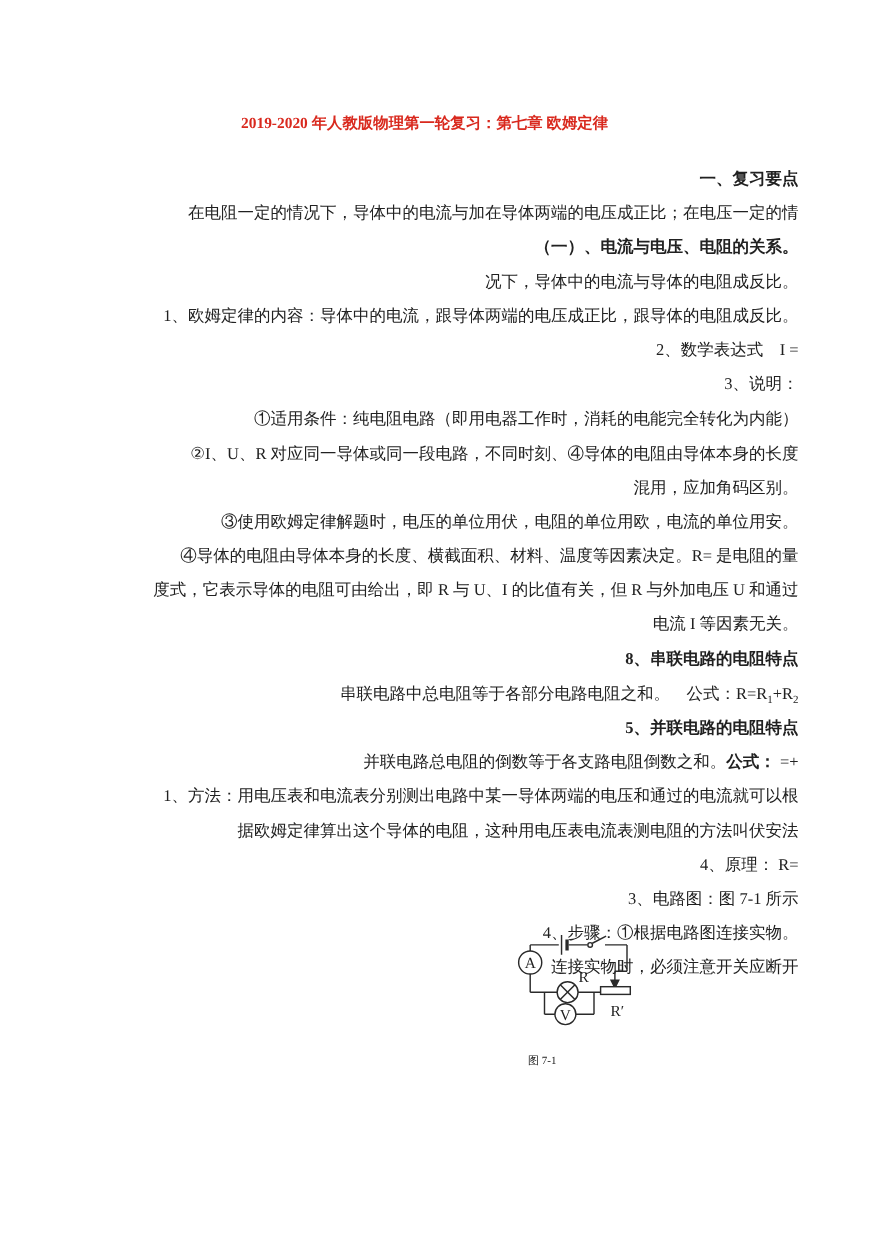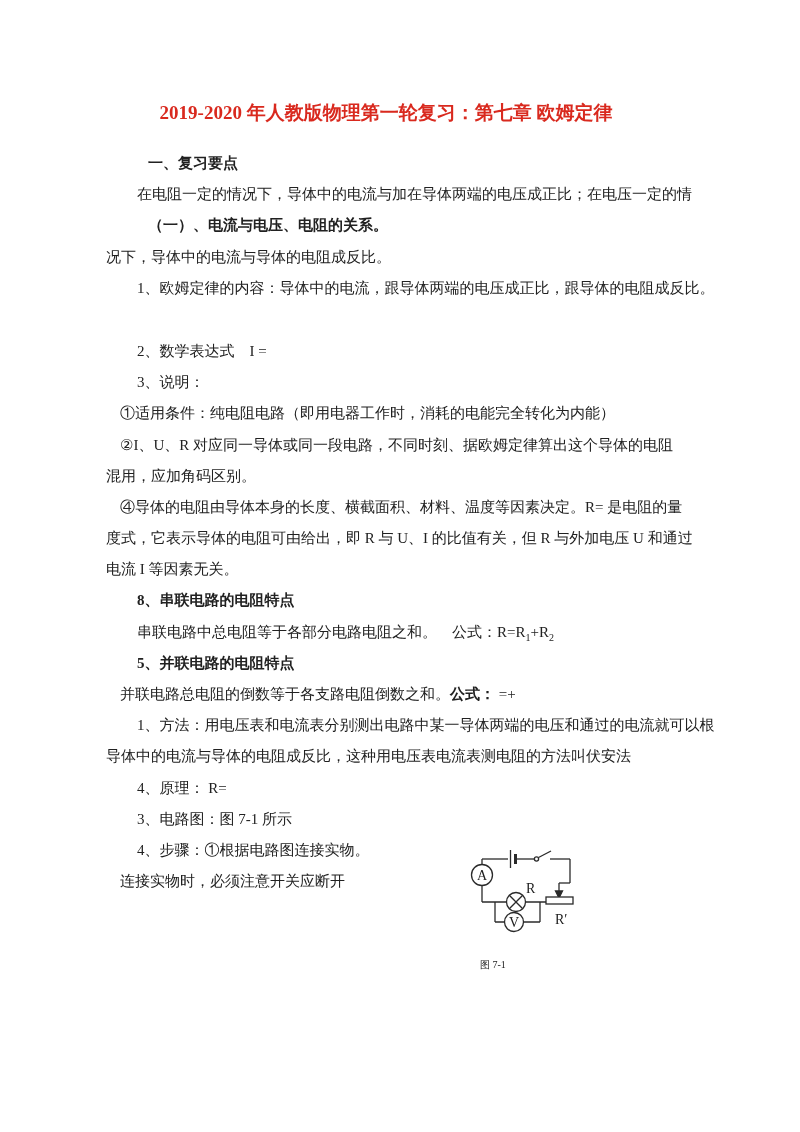--- a/index.html
+++ b/index.html
@@ -14,35 +14,36 @@
   .content{
     position:absolute;
     left:106px;top:98px;
     width:620px;
   }
   .title{
     width:620px;
     margin-left:-30px;
     height:30px;line-height:30px;
     text-align:center;
-    font-size:19px;
+    font-size:14px;
     font-weight:bold;
     white-space:nowrap;
     margin-bottom:20px;
   }
   .line{
     height:31.2px;line-height:31.2px;
     font-size:15px;
     white-space:nowrap;
+    text-align:right;
   }
   .b{font-weight:bold;}
   .i1{padding-left:14px;}   
   .i2{padding-left:31px;}   
   .ih{padding-left:42px;}   
-  .gap{margin-top:32px;}    
+  .gap{}    
   sub{font-size:10px;line-height:0;}
   .circuit{position:absolute;left:452px;top:848px;}
   .fig-caption{
     position:absolute;left:480px;top:954px;
     width:60px;height:22px;line-height:22px;
     font-size:10px;white-space:nowrap;
   }
 </style>
 </head>
 <body>
@@ -56,35 +57,36 @@
     <div class="line i2">在电阻一定的情况下，导体中的电流与加在导体两端的电压成正比；在电压一定的情</div>
 
     <div class="line b ih">（一）、电流与电压、电阻的关系。</div>
     <div class="line">况下，导体中的电流与导体的电阻成反比。</div>
 
 
     <div class="line i2">1、欧姆定律的内容：导体中的电流，跟导体两端的电压成正比，跟导体的电阻成反比。</div>
     <div class="line i2 gap">2、数学表达式　I =</div>
     <div class="line i2">3、说明：</div>
     <div class="line i1">①适用条件：纯电阻电路（即用电器工作时，消耗的电能完全转化为内能）</div>
-    <div class="line i1">②I、U、R 对应同一导体或同一段电路，不同时刻、据欧姆定律算出这个导体的电阻</div>
+    <div class="line i1">②I、U、R 对应同一导体或同一段电路，不同时刻、④导体的电阻由导体本身的长度</div>
     <div class="line">混用，应加角码区别。</div>
+    <div class="line i1">③使用欧姆定律解题时，电压的单位用伏，电阻的单位用欧，电流的单位用安。</div>
     <div class="line i1">④导体的电阻由导体本身的长度、横截面积、材料、温度等因素决定。R=  是电阻的量</div>
     <div class="line">度式，它表示导体的电阻可由给出，即 R  与 U、I 的比值有关，但 R 与外加电压 U  和通过</div>
     <div class="line">电流 I 等因素无关。</div>
 
     <div class="line b i2">8、串联电路的电阻特点</div>
     <div class="line i2"><span>串联电路中总电阻等于各部分电路电阻之和。　公式：R=R</span><sub>1</sub><span>+R</span><sub>2</sub></div>
 
     <div class="line b i2">5、并联电路的电阻特点</div>
     <div class="line i1"><span>并联电路总电阻的倒数等于各支路电阻倒数之和。</span><span class="b">公式：</span><span> =+</span></div>
 
 
     <div class="line i2">1、方法：用电压表和电流表分别测出电路中某一导体两端的电压和通过的电流就可以根</div>
-    <div class="line">导体中的电流与导体的电阻成反比，这种用电压表电流表测电阻的方法叫伏安法</div>
+    <div class="line">据欧姆定律算出这个导体的电阻，这种用电压表电流表测电阻的方法叫伏安法</div>
     <div class="line i2">4、原理：  R=</div>
     <div class="line i2">3、电路图：图 7-1 所示</div>
     <div class="line i2">4、步骤：①根据电路图连接实物。</div>
     <div class="line i1">连接实物时，必须注意开关应断开</div>
 
   </div>
 
   <svg class="circuit" width="130" height="100" viewBox="0 0 130 100">
     <g stroke="#2a2a2a" stroke-width="1.3" fill="none">
 

